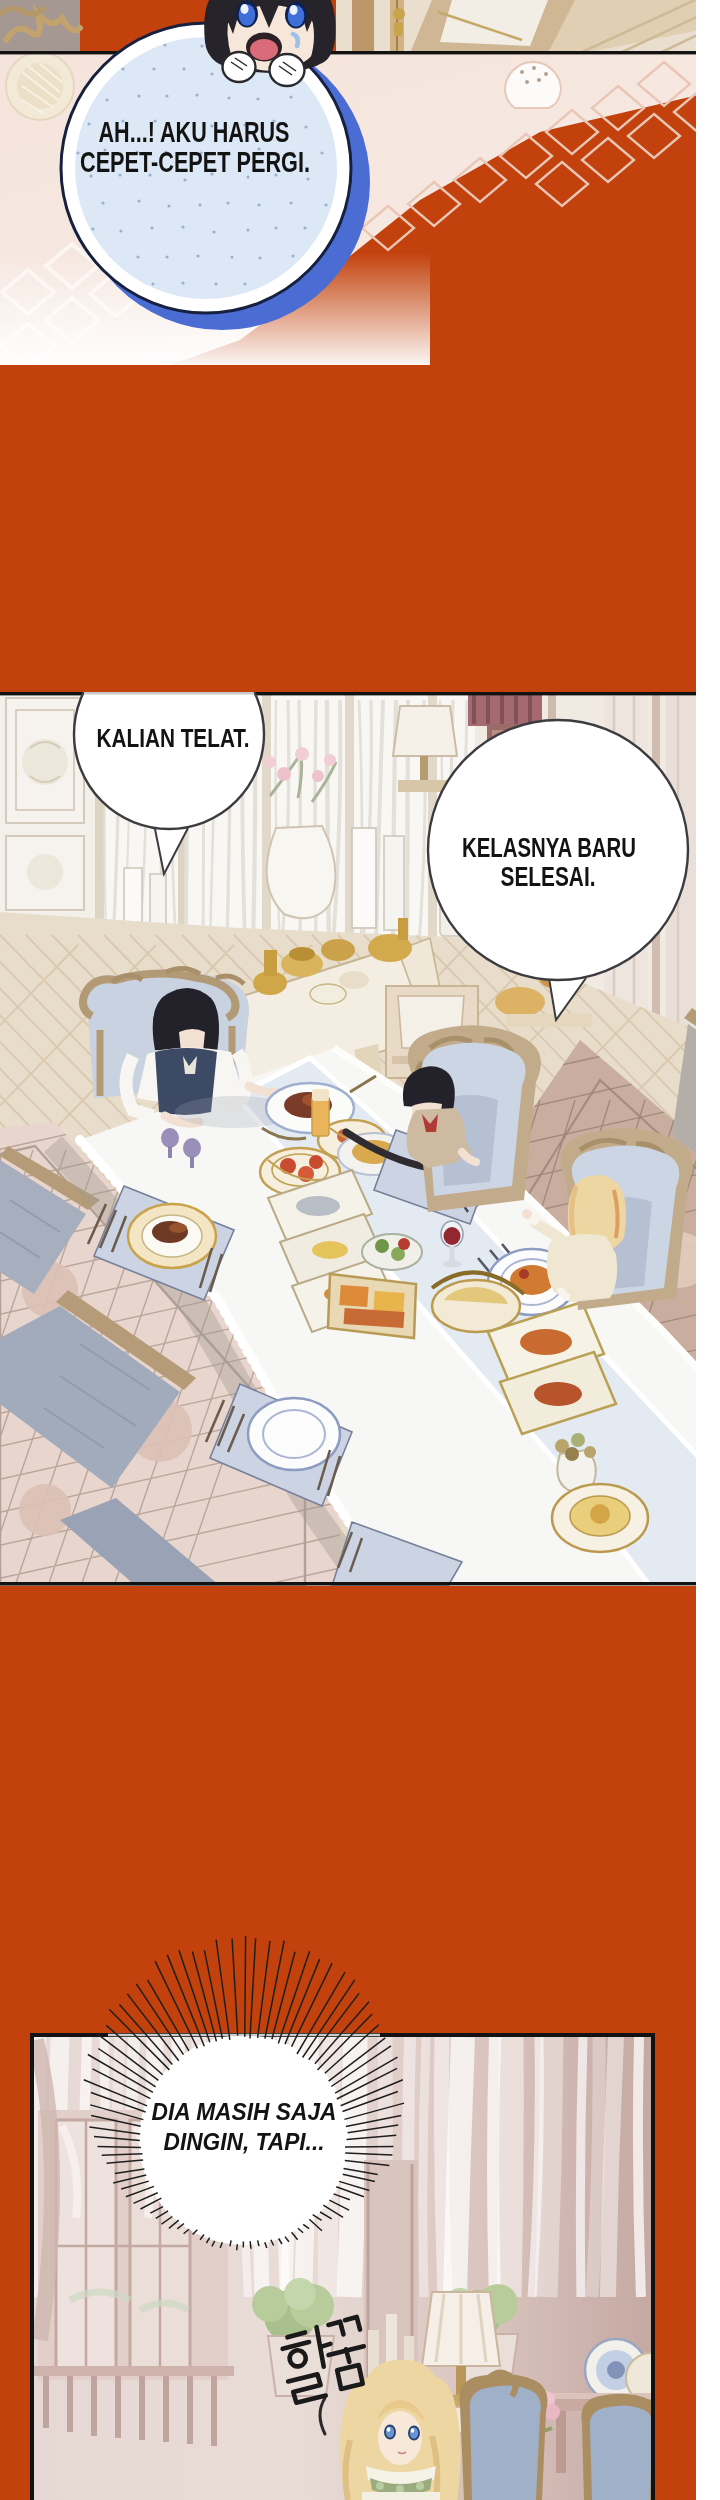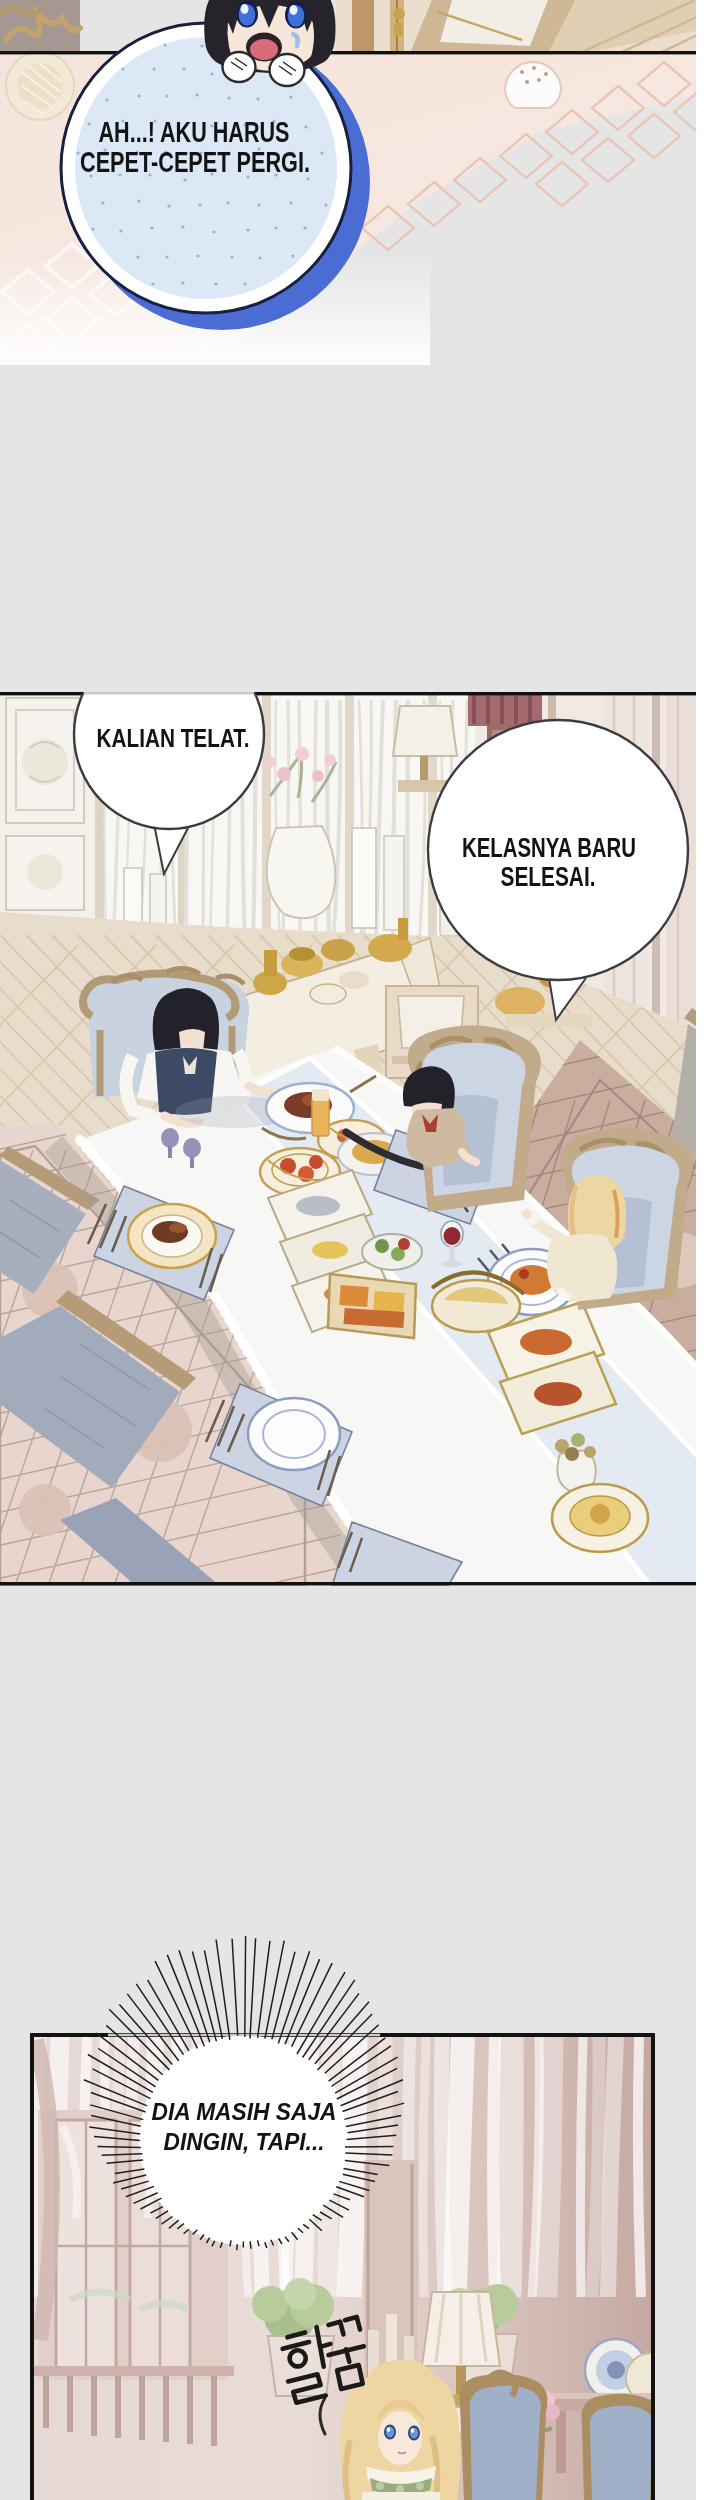--- a/index.html
+++ b/index.html
@@ -1,15 +1,15 @@
 <!DOCTYPE html>
 <html><head><meta charset="utf-8">
 <style>
 html,body{margin:0;padding:0;background:#ffffff;}
-#page{position:relative;width:696px;height:2500px;overflow:hidden;background:#e5e5e5;font-family:"Liberation Sans",sans-serif;}
+#page{position:relative;width:696px;height:2500px;overflow:hidden;background:#c2410c;font-family:"Liberation Sans",sans-serif;}
 </style></head>
 <body>
 <div id="page">
 
 <svg width="720" height="365" viewBox="0 0 720 365" style="position:absolute;left:0;top:0" xmlns="http://www.w3.org/2000/svg">
   <defs>
     <linearGradient id="pinkfade" x1="0.1" y1="0" x2="0.72" y2="1">
       <stop offset="0" stop-color="#f5e4db"></stop>
       <stop offset="0.72" stop-color="#f6e9e2"></stop>
       <stop offset="0.97" stop-color="#fefcfb"></stop>

